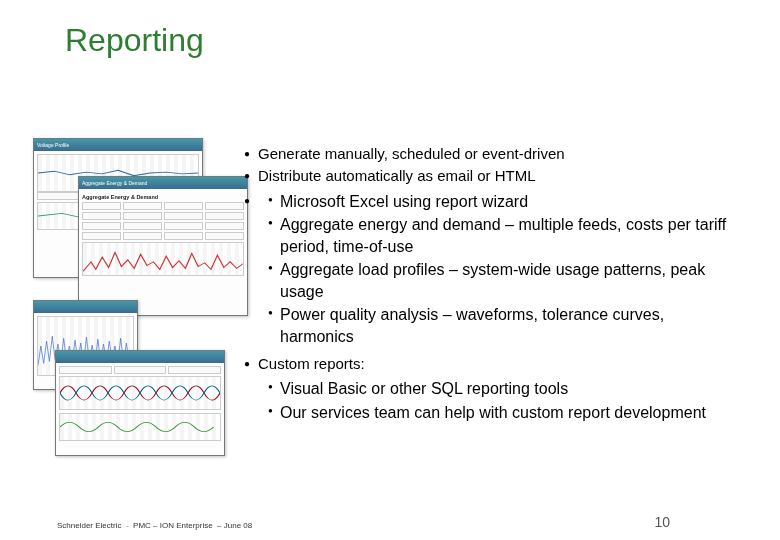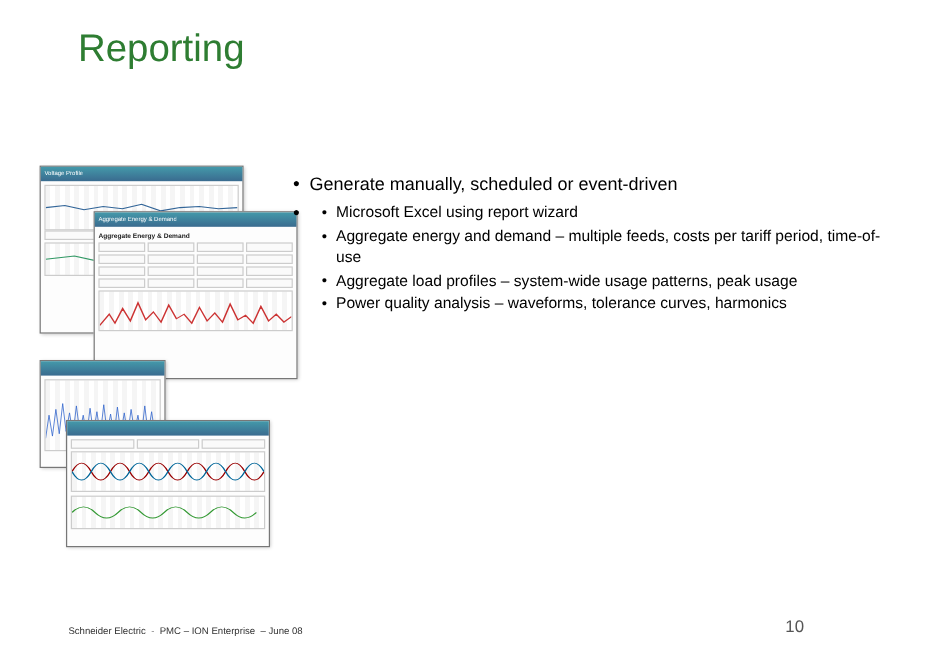--- a/index.html
+++ b/index.html
@@ -18,21 +18,21 @@
   .shrow { display:flex; gap:2px; margin-bottom:2px; }
   .shcell { border:1px solid #ccc; flex:1; height:8px; background:#fafafa; }
   .chart { height: 38px; border:1px solid #ccc; background: repeating-linear-gradient(90deg,#f5f5f5,#f5f5f5 4px,#fff 4px,#fff 8px); position:relative; overflow:hidden;}
   .chart svg { width:100%; height:100%; display:block;}
   .shlabel { font-size:5.5px; font-weight:bold; color:#222; margin:2px 0;}
   .content { position: absolute; left: 244px; top: 144px; width: 498px; }
   ul.main { list-style: none; }
   ul.main > li { font-size: 15px; line-height: 1.35; margin-bottom: 2px; padding-left: 14px; position: relative; }
   ul.main > li::before { content: "●"; position: absolute; left: 0; top: 0; font-size: 10px; line-height: 20px; }
   ul.sub { list-style: none; margin: 4px 0 6px 10px; }
-  ul.sub > li { font-size: 13px; line-height: 1.35; margin-bottom: 2px; padding-left: 12px; position: relative; }
+  ul.sub > li { font-size: 16px; line-height: 1.35; margin-bottom: 2px; padding-left: 12px; position: relative; }
   ul.sub > li::before { content: "●"; position: absolute; left: 0; top: 0; font-size: 8px; line-height: 17px; }
   .footer-left { position: absolute; left: 33px; bottom: 10px; font-size: 8px; color: #333; padding-left: 24px; }
   .footer-right { position: absolute; right: 22px; bottom: 10px; font-size: 14px; color: #555; }
   .sep { color:#888; }
 </style>
 </head>
 <body>
 
 <div class="slide">
 
@@ -130,26 +130,34 @@
               <path d="M0,14 Q6,4 12,14 T24,14 T36,14 T48,14 T60,14 T72,14 T84,14 T96,14" fill="none" stroke="#393" stroke-width="0.8"></path>
             </svg>
           </div>
       </div>
     </div>
   </div>
 
   <div class="content">
     <ul class="main">
       <li>Generate manually, scheduled or event-driven</li>
+      <li>Distribute automatically as email or HTML</li>
       <li>
         <ul class="sub">
           <li>Microsoft Excel using report wizard</li>
           <li>Aggregate energy and demand – multiple feeds, costs per tariff period, time-of-use</li>
           <li>Aggregate load profiles – system-wide usage patterns, peak usage</li>
           <li>Power quality analysis – waveforms, tolerance curves, harmonics</li>
+        </ul>
+      </li>
+      <li>
+        <span>Custom reports:</span>
+        <ul class="sub">
+          <li>Visual Basic or other SQL reporting tools</li>
+          <li>Our services team can help with custom report development</li>
         </ul>
       </li>
     </ul>
   </div>
 
   <div class="footer-left">
     <span>Schneider Electric</span>
     &nbsp;<span class="sep">-</span>&nbsp;
     <span>PMC – ION Enterprise</span>
     &nbsp;<span>– June 08</span>

